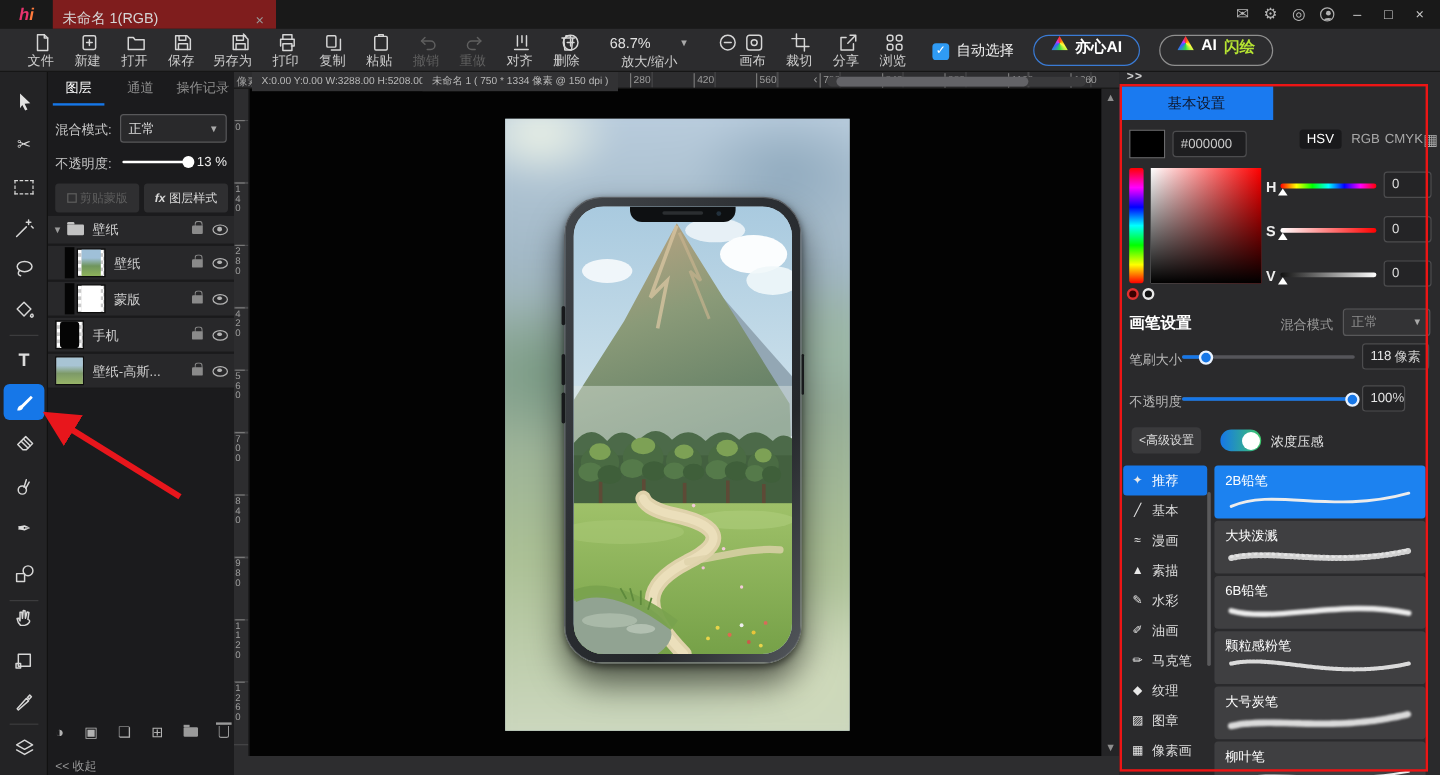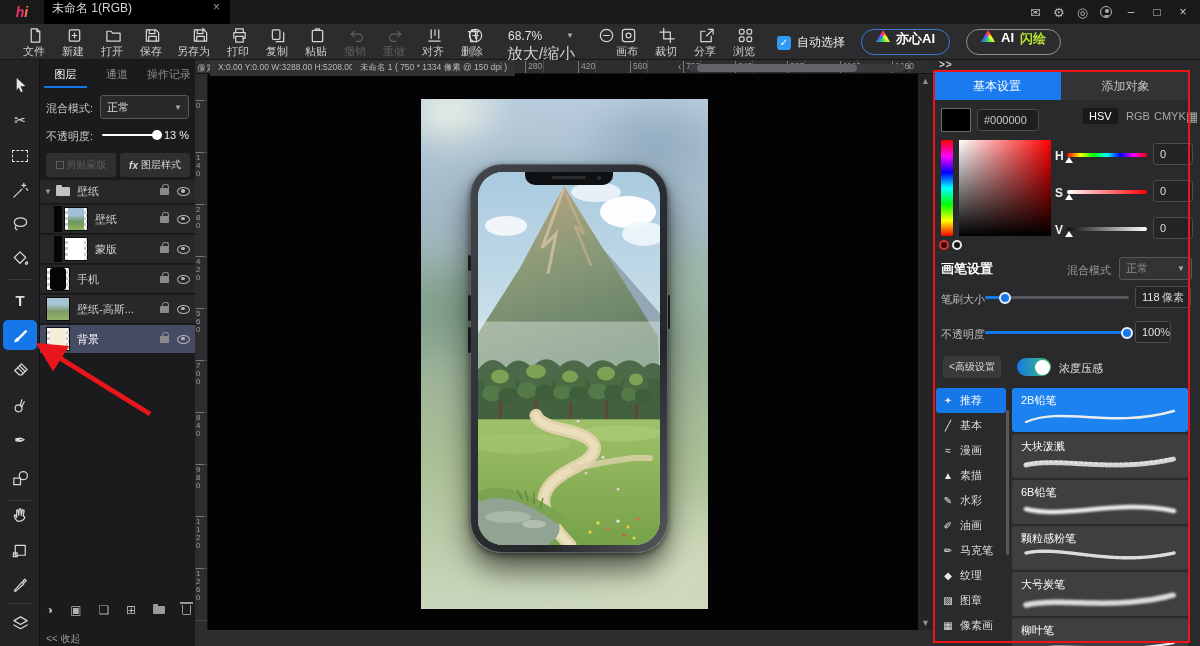--- a/index.html
+++ b/index.html
@@ -3,21 +3,21 @@
 <meta charset="utf-8">
 <style>
 *{margin:0;padding:0;box-sizing:border-box}
 html,body{width:1200px;height:646px;background:#111;font-family:"Liberation Sans","DejaVu Sans",sans-serif}
 #app{position:relative;width:1200px;height:646px;background:#1a1a1c;overflow:hidden;color:#ccc}
 .abs{position:absolute}
 
 #titlebar{left:0;top:0;width:1200px;height:24px;background:#191919;display:flex;align-items:center}
 #logo{width:44px;text-align:center;font-weight:bold;font-style:italic;font-size:14px}
 #logo .l1{color:#e8336e}#logo .l2{color:#ff7a3c}
-#doc-tab{width:186px;height:24px;background:#000000;display:flex;align-items:flex-start;padding:0 8px;font-size:12px;color:#d6d6d6}
+#doc-tab{width:186px;height:24px;background:#7f1d1d;display:flex;align-items:flex-end;padding:0 8px;font-size:12px;color:#d6d6d6}
 #doc-tab .ttl{flex:1}
 #doc-tab .x{color:#999;font-size:12px;padding:0 2px}
 #tb-right{margin-left:auto;display:flex;align-items:center;gap:12px;padding-right:10px;color:#b6b6b6;font-size:13px}
 .usr{width:12px;height:12px;border-radius:50%;border:1px solid #b0b0b0;position:relative;overflow:hidden}
 .usr:before{content:"";position:absolute;top:2px;left:3.5px;width:4px;height:4px;border-radius:50%;background:#b0b0b0}
 .usr:after{content:"";position:absolute;top:7.5px;left:1.5px;width:8px;height:5px;border-radius:50% 50% 0 0;background:#b0b0b0}
 .wc{font-size:12px;color:#c9c9c9;width:14px;text-align:center}
 
 #toolbar{left:0;top:24px;width:1200px;height:36px;background:#2c2c2e;display:flex;align-items:flex-start;padding-left:6px;border-bottom:1px solid #161616}
 .tb{width:39px;display:flex;flex-direction:column;align-items:flex-end;padding-top:3px;flex:none}
@@ -93,21 +93,21 @@
 linear-gradient(180deg,#bccfe0 0%,#a2b8c6 25%,#95ac99 45%,#abc095 70%,#d0dac3 100%)}
 #phone{position:absolute;left:49px;top:65px;width:198px;height:389px;background:linear-gradient(120deg,#43474b,#2c2f33 40%,#24272a 70%,#53575c);border-radius:32px;box-shadow:0 16px 28px rgba(0,0,0,.6),0 2px 6px rgba(0,0,0,.5);border:1px solid #5d6165}
 #screen{position:absolute;left:7px;top:7px;right:7px;bottom:7px;border-radius:25px;overflow:hidden;background:#bcd4e4}
 #notch{position:absolute;left:50%;top:0;transform:translateX(-50%);width:88px;height:13px;background:#0e1012;border-radius:0 0 10px 10px;z-index:5}
 #notch .spk{position:absolute;left:50%;top:4px;transform:translateX(-50%);width:34px;height:3px;background:#2b2e31;border-radius:2px}
 #notch .cam{position:absolute;right:12px;top:4px;width:4px;height:4px;background:#22303c;border-radius:50%}
 .sidebtn{position:absolute;width:2.5px;background:#17191b;border-radius:2px}
 
 #rightpanel{left:933px;top:60px;width:267px;height:586px;background:#2a2a2c;overflow:hidden}
 .rtab{position:absolute;top:12px;height:28px;line-height:28px;text-align:center;font-size:12px}
-.rtab.act{background:#1a7af0;color:#ffffff}
+.rtab.act{background:#1a7af0;color:#0f172a}
 .rtab.in{background:#333335;color:#c2c2c2}
 .expand{position:absolute;left:6px;top:-1px;font-size:10px;color:#d0d0d0;font-weight:bold;letter-spacing:1px}
 .swatch{position:absolute;left:8px;top:48px;width:30px;height:24px;background:#000;border:1px solid #6a6a6c}
 .hexin{position:absolute;left:44px;top:49px;width:62px;height:22px;background:#1e1e20;border:1px solid #4c4c4e;border-radius:3px;color:#c9c9c9;font-size:11px;padding:0 6px;font-family:"Liberation Sans",sans-serif}
 .mode{position:absolute;top:50px;font-size:11px;color:#a9a9a9}
 .mode.act{background:#19191b;color:#fff;padding:2px 6px;border-radius:3px;top:48px}
 .hue{position:absolute;left:8px;top:80px;width:12px;height:96px;border-radius:2px;background:linear-gradient(180deg,#f00,#f0f 17%,#00f 34%,#0ff 50%,#0f0 67%,#ff0 84%,#f00)}
 .sv{position:absolute;left:26px;top:80px;width:92px;height:96px;background:linear-gradient(to bottom,rgba(0,0,0,0),#000),linear-gradient(to right,#fff,#f00)}
 .ring{position:absolute;width:10px;height:10px;border-radius:50%}
 .sl-lb{position:absolute;font-size:12px;color:#eee;font-weight:bold}
@@ -255,21 +255,21 @@
             <circle cx="9" cy="9" r="6.5"></circle>
             <path d="M9 6v6M6 9h6"></path>
           </svg>
         <span class="zoomval">68.7%</span>
         <span class="caret">▼</span>
         <svg class="ic" width="17" height="17" viewBox="0 0 18 18">
             <circle cx="9" cy="9" r="6.5"></circle>
             <path d="M6 9h6"></path>
           </svg>
       </div>
-      <span class="lb" style="font-size:16px;color:#cecece">放大/缩小</span>
+      <span class="lb" style="font-size:11px;color:#cecece">放大/缩小</span>
     </div>
     <div class="tb">
       <svg class="ic" viewBox="0 0 19 18">
           <rect x="3" y="2.5" width="13" height="13" rx="2.5"></rect>
           <circle cx="9.5" cy="9" r="2.6"></circle>
         </svg>
       <span class="lb">画布</span>
     </div>
     <div class="tb">
       <svg class="ic" viewBox="0 0 19 18">
@@ -451,28 +451,20 @@
         </span>
       <span class="lname">手机</span>
       <span class="lock"></span>
       <span class="eye"></span>
     </div>
     <div class="lrow" style="top:235px;height:29px;padding-left:6px">
       <span class="thumb">
           <span class="inner" style="left:0;right:0;background:linear-gradient(180deg,#a8c4d4 30%,#7d9a68 60%,#97b468)"></span>
         </span>
       <span class="lname">壁纸-高斯...</span>
-      <span class="lock"></span>
-      <span class="eye"></span>
-    </div>
-    <div class="lrow sel" style="top:265px;height:29px;padding-left:6px">
-      <span class="thumb">
-          <span class="inner" style="background:#f4eedb"></span>
-        </span>
-      <span class="lname" style="color:#fff">背景</span>
       <span class="lock"></span>
       <span class="eye"></span>
     </div>
 
     <div class="bicons">
       <span>◑</span>
       <span>▣</span>
       <span>❏</span>
       <span>⊞</span>
       <span class="fold2"></span>
@@ -622,21 +614,20 @@
       <div class="hscroll-tr" style="left:494px;width:216px">
         <div class="hscroll-th" style="left:8px;width:160px"></div>
       </div>
       <span class="sarr" style="left:712px">›</span>
     </div>
   </div>
 
   <div id="rightpanel" class="abs">
     <span class="expand">&gt;&gt;</span>
     <div class="rtab act" style="left:0;width:128px">基本设置</div>
-    <div class="rtab in" style="left:128px;width:129px">添加对象</div>
 
     <div class="swatch"></div>
     <input class="hexin" value="#000000" style="">
     <span class="mode act" style="left:150px">HSV</span>
     <span class="mode" style="left:193px">RGB</span>
     <span class="mode" style="left:221px">CMYK</span>
     <span class="mode" style="left:253px;top:49px;font-size:13px">▦</span>
 
     <div class="hue"></div>
     <div class="sv"></div>

